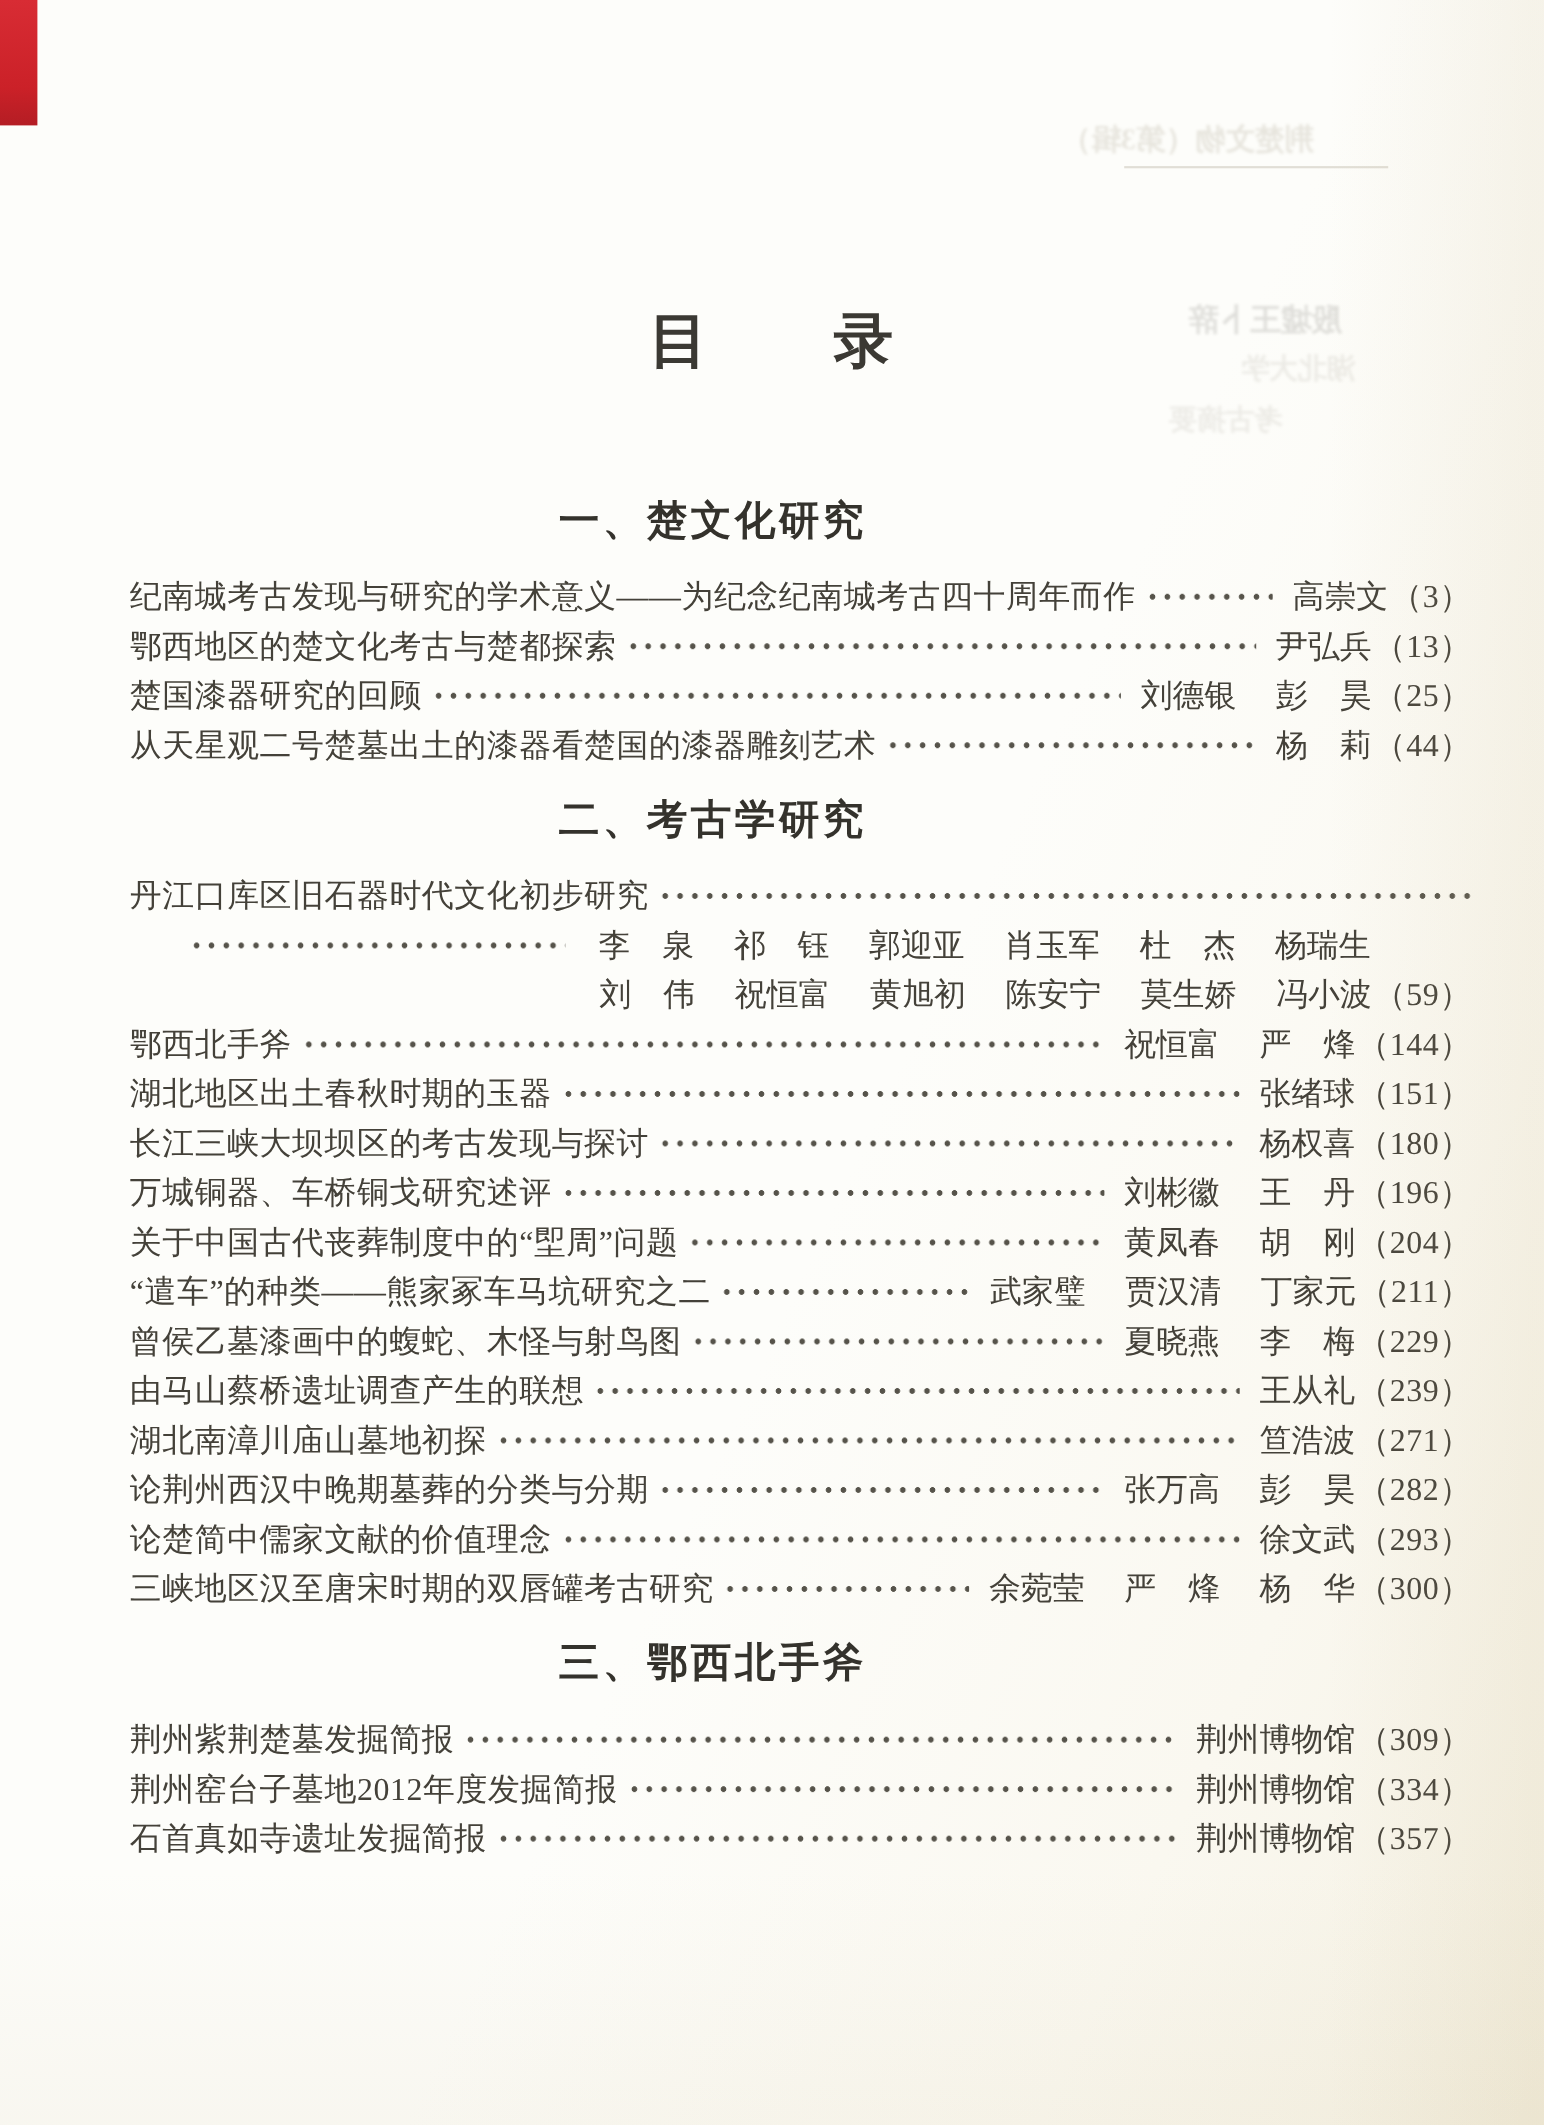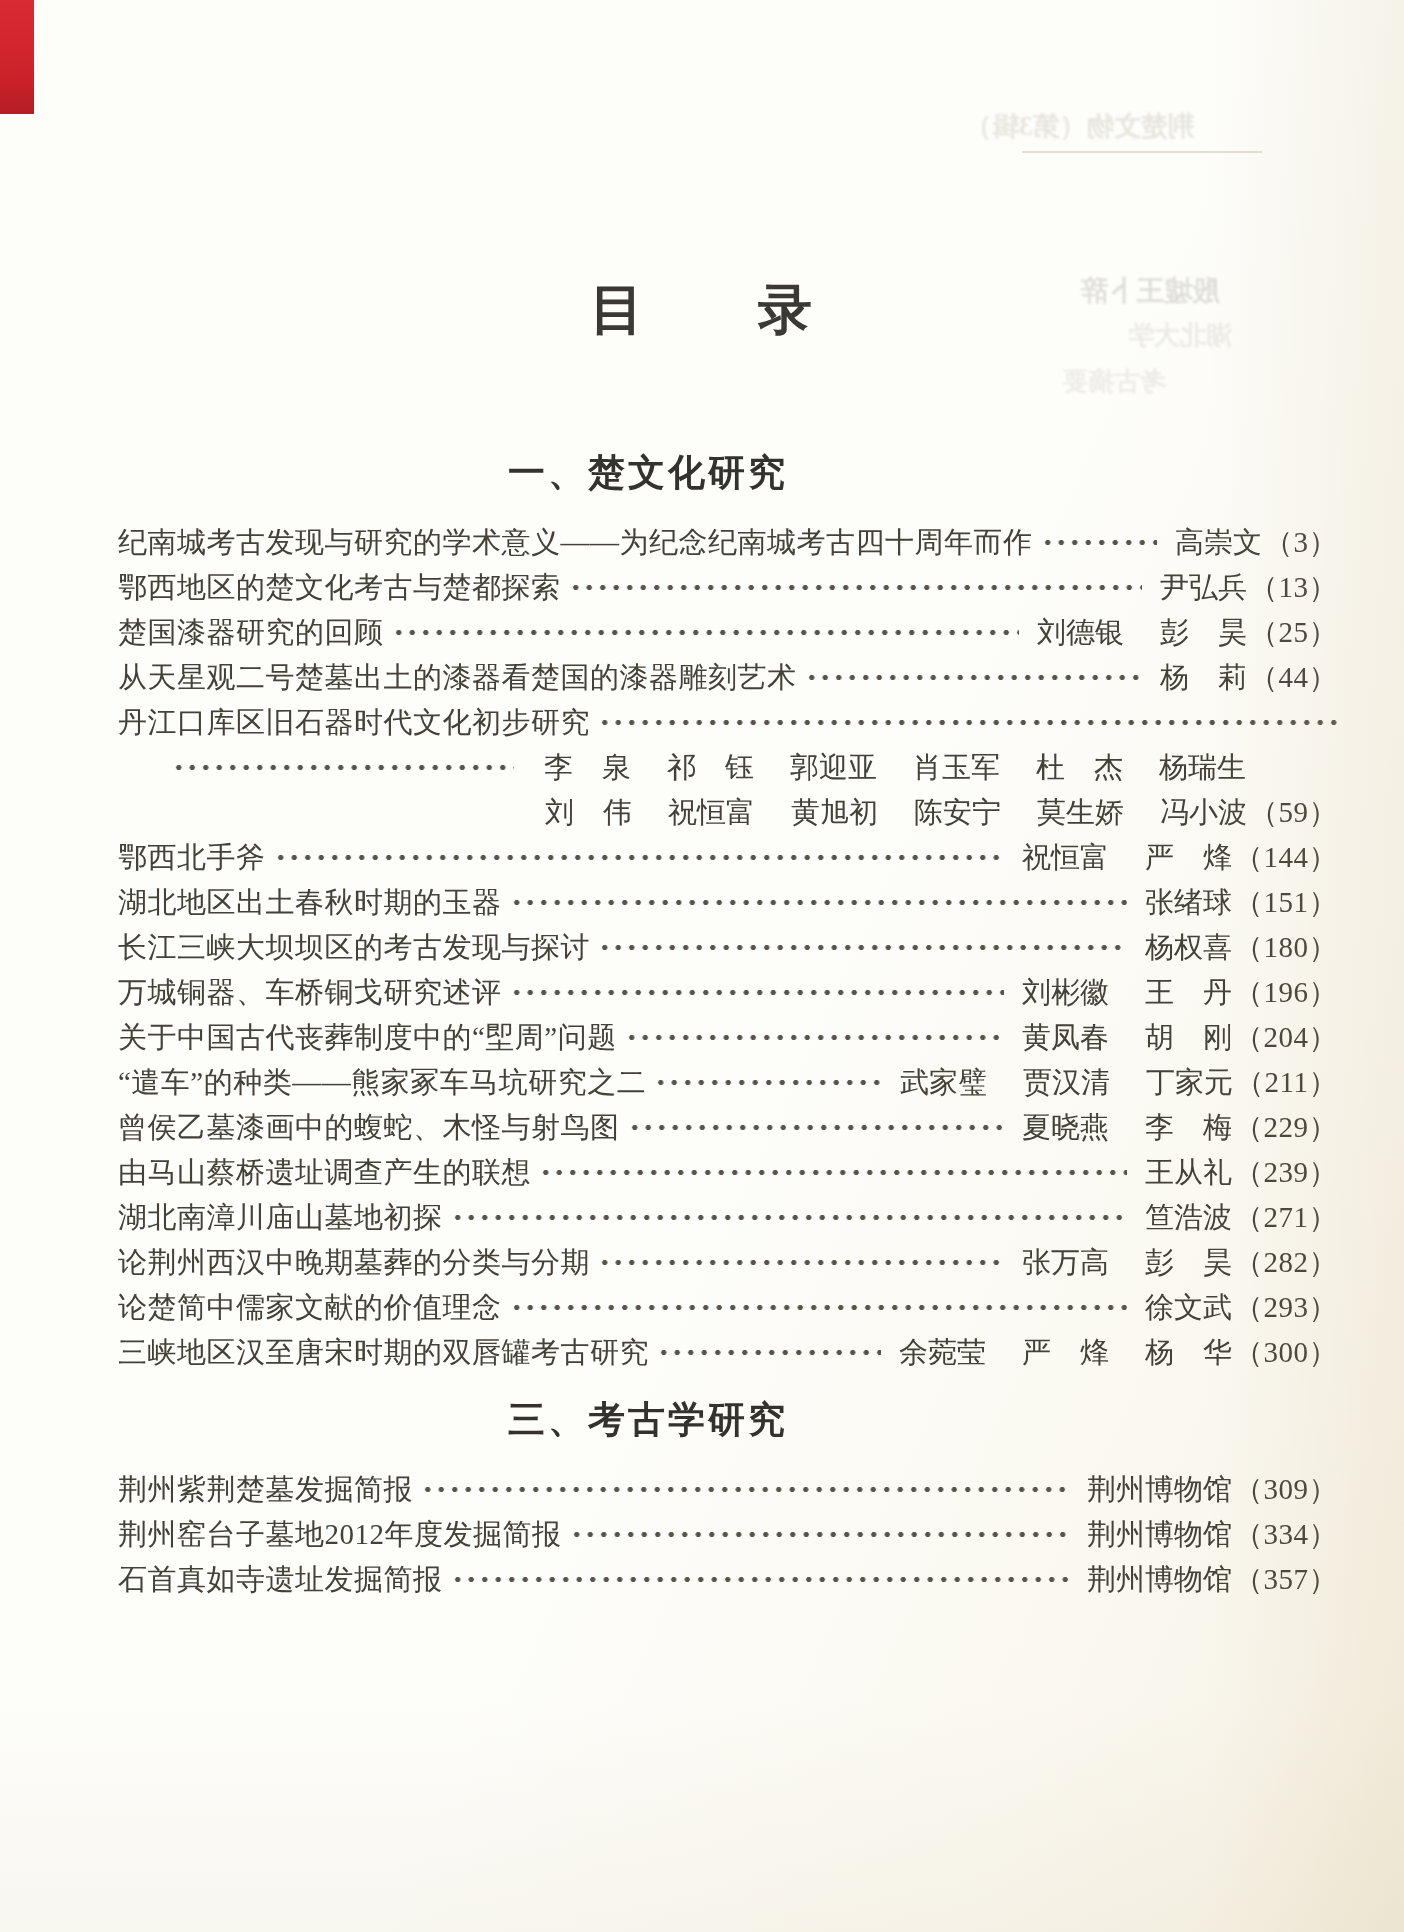--- a/index.html
+++ b/index.html
@@ -134,20 +134,21 @@
       </div>
       <div class="entry">
         <span class="entry-title">从天星观二号楚墓出土的漆器看楚国的漆器雕刻艺术</span>
         <span class="leader"></span>
         <span class="authors">
           <span class="author">杨　莉</span>
         </span>
         <span class="page-num">（44）</span>
       </div>
     </div>
+    <div class="section-heading">二、考古学研究</div>
     <div class="entries">
       <div class="entry">
         <span class="entry-title">丹江口库区旧石器时代文化初步研究</span>
         <span class="leader full"></span>
       </div>
       <div class="entry cont-dots">
         <span class="leader"></span>
         <span class="authors">
           <span class="author">李　泉</span>
           <span class="author">祁　钰</span>
@@ -267,21 +268,21 @@
         <span class="entry-title">三峡地区汉至唐宋时期的双唇罐考古研究</span>
         <span class="leader"></span>
         <span class="authors">
           <span class="author">余菀莹</span>
           <span class="author">严　烽</span>
           <span class="author">杨　华</span>
         </span>
         <span class="page-num">（300）</span>
       </div>
     </div>
-    <div class="section-heading">三、考古学研究</div>
+    <div class="section-heading">三、鄂西北手斧</div>
     <div class="entries">
       <div class="entry">
         <span class="entry-title">荆州紫荆楚墓发掘简报</span>
         <span class="leader"></span>
         <span class="authors">
           <span class="author">荆州博物馆</span>
         </span>
         <span class="page-num">（309）</span>
       </div>
       <div class="entry">

